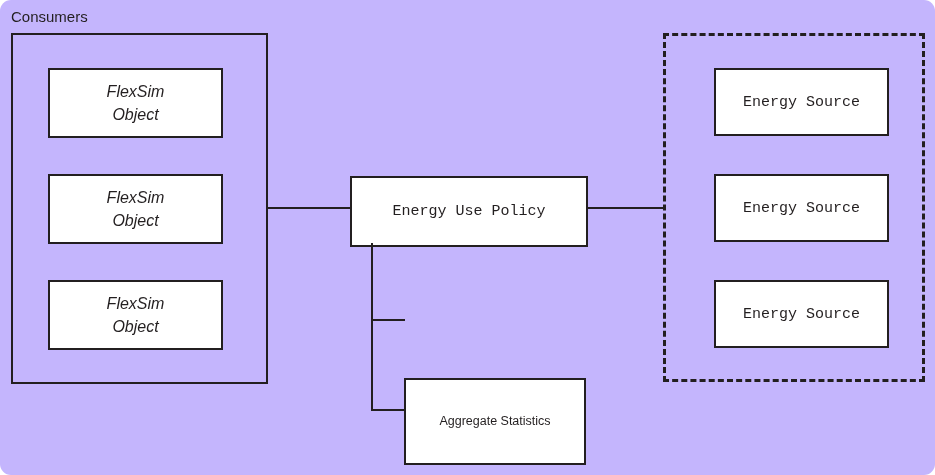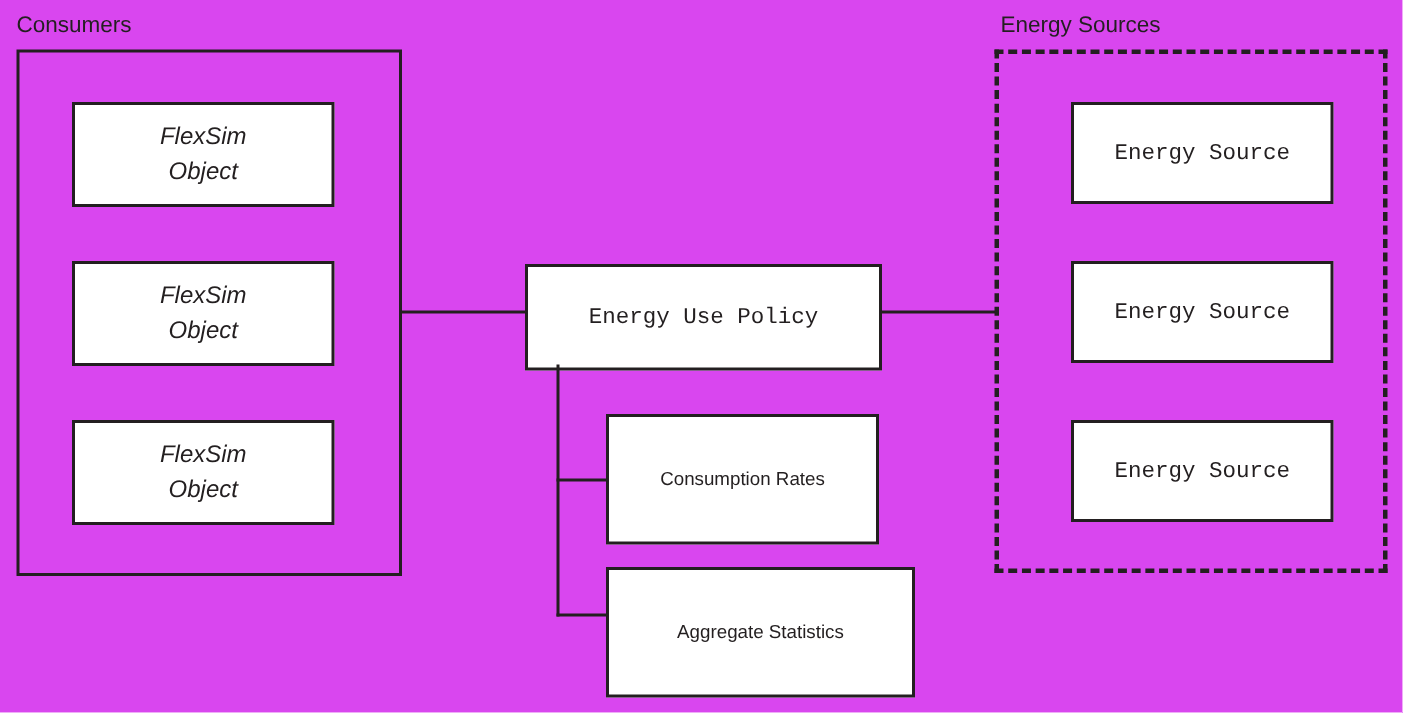--- a/index.html
+++ b/index.html
@@ -8,22 +8,23 @@
     background: #ffffff;
   }
   body {
     font-family: "Liberation Sans", sans-serif;
     color: #231f20;
   }
   #canvas {
     position: relative;
     width: 935px;
     height: 475px;
-    background: #d946ef;
+    background: #c4b5fd;
     overflow: hidden;
+    border-radius: 11px;
   }
   .group-label {
     position: absolute;
     font-size: 15px;
     line-height: 18px;
     color: #231f20;
     white-space: nowrap;
   }
   .container-box {
     position: absolute;
@@ -86,35 +87,31 @@
   </div>
 
   <div class="node-box" style="left:350px; top:176px; width:238px; height:71px;">
     <span class="node-label size-md">Energy Use Policy</span>
   </div>
 
   <div class="connector conn-h" style="left:267px; top:207px; width:84px;"></div>
 
   <div class="connector conn-h" style="left:587px; top:207px; width:77px;"></div>
 
-  <div class="node-box" style="left:404px; top:276px; width:182px; height:87px;">
-    <span class="node-label size-sm">Consumption Rates</span>
-  </div>
 
-  <div class="node-box" style="left:404px; top:378px; width:206px; height:87px;text-align:right;">
+  <div class="node-box" style="left:404px; top:378px; width:182px; height:87px;text-align:right;">
     <span class="node-label size-sm">Aggregate Statistics</span>
   </div>
 
   <div class="connector conn-v" style="left:371px; top:243px; height:168px;"></div>
 
   <div class="connector conn-h" style="left:371px; top:319px; width:34px;"></div>
 
   <div class="connector conn-h" style="left:371px; top:409px; width:34px;"></div>
 
-  <div class="group-label" style="left:667px; top:8px;">Energy Sources</div>
 
   <div class="container-box container-dashed" style="left:663px; top:33px; width:262px; height:349px;"></div>
 
   <div class="node-box" style="left:714px; top:68px; width:175px; height:68px;">
     <span class="node-label size-md">Energy Source</span>
   </div>
 
   <div class="node-box" style="left:714px; top:174px; width:175px; height:68px;">
     <span class="node-label size-md">Energy Source</span>
   </div>

